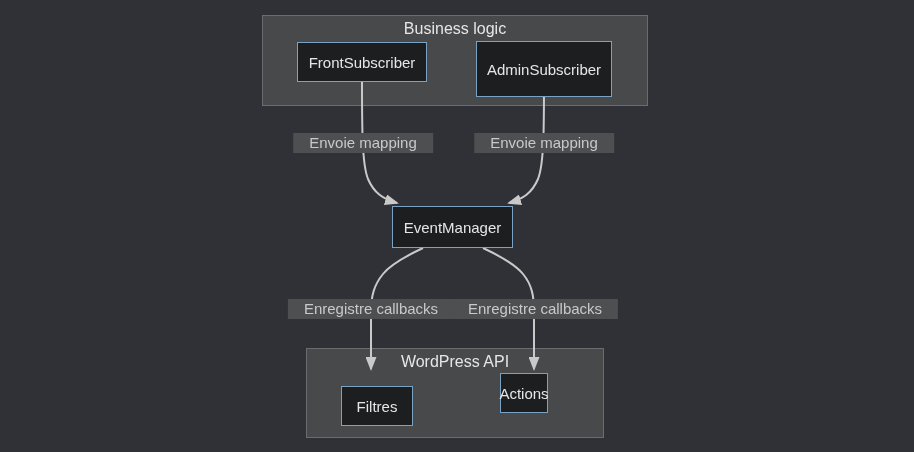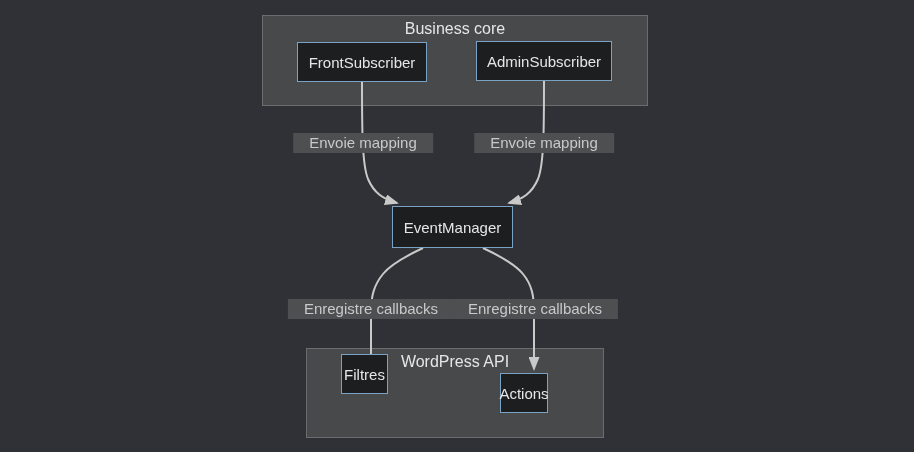--- a/index.html
+++ b/index.html
@@ -77,21 +77,21 @@
     white-space: nowrap;
     z-index: 3;
   }
 </style>
 </head>
 <body>
 
 <div class="canvas">
 
   <div class="cluster" style="left:262px;top:15px;width:386px;height:91px">
-    <div class="cluster-title">Business core</div>
+    <div class="cluster-title">Business logic</div>
   </div>
 
 
   <div class="cluster" style="left:306px;top:348px;width:298px;height:90px">
     <div class="cluster-title">WordPress API</div>
   </div>
 
   <svg class="edge-layer" width="914" height="452" viewBox="0 0 914 452" aria-hidden="true">
     <defs>
       <marker id="arrow" markerUnits="userSpaceOnUse" markerWidth="14" markerHeight="11" refX="12" refY="5.5" orient="auto">
@@ -101,29 +101,29 @@
     <path class="edge" marker-end="url(#arrow)" d="M362,81 C362,128 362,164 368,179 C374,193 383,199 397,203"></path>
     <path class="edge" marker-end="url(#arrow)" d="M544,81 C544,128 544,164 538,179 C532,193 523,199 509,203"></path>
     <path class="edge" marker-end="url(#arrow)" d="M423,248 C406,256 391,264 383,274 C374,285 371,296 371,312 L371,369"></path>
     <path class="edge" marker-end="url(#arrow)" d="M483,248 C500,256 515,264 523,274 C532,285 534,296 534,312 L534,369"></path>
   </svg>
 
   <div class="node" style="left:297px;top:42px;width:130px;height:40px">
     <span>FrontSubscriber</span>
   </div>
 
-  <div class="node" style="left:476px;top:41px;width:136px;height:40px">
+  <div class="node" style="left:476px;top:41px;width:136px;height:56px">
     <span>AdminSubscriber</span>
   </div>
 
   <div class="node" style="left:392px;top:206px;width:121px;height:42px">
     <span>EventManager</span>
   </div>
 
-  <div class="node" style="left:341px;top:354px;width:47px;height:40px">
+  <div class="node" style="left:341px;top:386px;width:72px;height:40px">
     <span>Filtres</span>
   </div>
 
   <div class="node" style="left:500px;top:373px;width:48px;height:40px">
     <span>Actions</span>
   </div>
 
   <div class="edge-label" style="left:363px;top:143px">Envoie mapping</div>
 
   <div class="edge-label" style="left:544px;top:143px">Envoie mapping</div>

